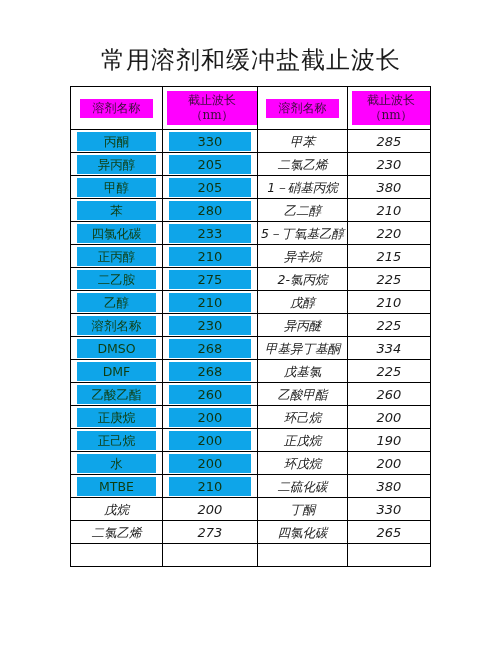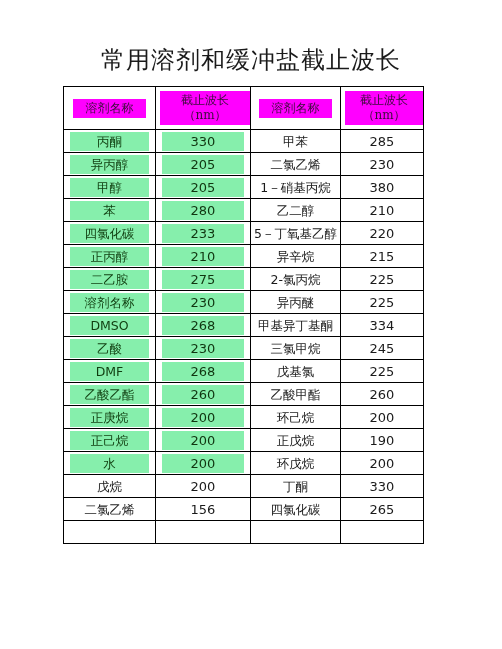--- a/index.html
+++ b/index.html
@@ -28,21 +28,21 @@
     text-align: center;
     font-family: "DejaVu Serif", "Liberation Serif", serif;
     font-size: 24px;
     line-height: 30px;
     color: #1a1a1a;
     letter-spacing: 1px;
     white-space: nowrap;
   }
   .table-wrap {
     position: absolute;
-    left: 63px;
+    left: 70px;
     top: 86px;
     width: 360px;
   }
   table.grid {
     border-collapse: collapse;
     width: 360px;
     table-layout: fixed;
   }
   table.grid td {
     border: 1px solid #000000;
@@ -81,30 +81,31 @@
   
   .cell {
     display: block;
     padding: 2px 1px;
     font-size: 12.5px;
     line-height: 15px;
     color: #1a1a1a;
     font-family: "DejaVu Sans", "Liberation Sans", sans-serif;
   }
   .cell.hi {
-    background: #86efac;
+    background: #0ea5e9;
     color: #0f3d0f;
     margin: 1px 6px;
   }
   .cell.hi.val {
     color: #103510;
     font-weight: normal;
   }
   .cell.plain {
     background: transparent;
+    font-style: italic;
   }
   td.tall { height: 36px; }
   td.empty { height: 24px; }
   .num {
     font-family: "DejaVu Sans", "Liberation Sans", sans-serif;
     font-size: 13px;
   }
 </style>
 </head>
 <body>
@@ -229,20 +230,34 @@
             </td>
             <td>
               <span class="cell plain">2-氯丙烷</span>
             </td>
             <td>
               <span class="cell plain num">225</span>
             </td>
           </tr>
           <tr>
             <td>
+              <span class="cell hi">乙醇</span>
+            </td>
+            <td>
+              <span class="cell hi val num">210</span>
+            </td>
+            <td>
+              <span class="cell plain">戊醇</span>
+            </td>
+            <td>
+              <span class="cell plain num">210</span>
+            </td>
+          </tr>
+          <tr>
+            <td>
               <span class="cell hi">溶剂名称</span>
             </td>
             <td>
               <span class="cell hi val num">230</span>
             </td>
             <td>
               <span class="cell plain">异丙醚</span>
             </td>
             <td>
               <span class="cell plain num">225</span>
@@ -257,34 +272,20 @@
             </td>
             <td>
               <span class="cell plain">甲基异丁基酮</span>
             </td>
             <td>
               <span class="cell plain num">334</span>
             </td>
           </tr>
           <tr>
             <td>
-              <span class="cell hi">乙酸</span>
-            </td>
-            <td>
-              <span class="cell hi val num">230</span>
-            </td>
-            <td>
-              <span class="cell plain">三氯甲烷</span>
-            </td>
-            <td>
-              <span class="cell plain num">245</span>
-            </td>
-          </tr>
-          <tr>
-            <td>
               <span class="cell hi">DMF</span>
             </td>
             <td>
               <span class="cell hi val num">268</span>
             </td>
             <td>
               <span class="cell plain">戊基氯</span>
             </td>
             <td>
               <span class="cell plain num">225</span>
@@ -341,38 +342,52 @@
             </td>
             <td>
               <span class="cell plain">环戊烷</span>
             </td>
             <td>
               <span class="cell plain num">200</span>
             </td>
           </tr>
           <tr>
             <td>
+              <span class="cell hi">MTBE</span>
+            </td>
+            <td>
+              <span class="cell hi val num">210</span>
+            </td>
+            <td>
+              <span class="cell plain">二硫化碳</span>
+            </td>
+            <td>
+              <span class="cell plain num">380</span>
+            </td>
+          </tr>
+          <tr>
+            <td>
               <span class="cell plain">戊烷</span>
             </td>
             <td>
               <span class="cell plain num">200</span>
             </td>
             <td>
               <span class="cell plain">丁酮</span>
             </td>
             <td>
               <span class="cell plain num">330</span>
             </td>
           </tr>
           <tr>
             <td>
               <span class="cell plain">二氯乙烯</span>
             </td>
             <td>
-              <span class="cell plain num">156</span>
+              <span class="cell plain num">273</span>
             </td>
             <td>
               <span class="cell plain">四氯化碳</span>
             </td>
             <td>
               <span class="cell plain num">265</span>
             </td>
           </tr>
           <tr>
             <td class="empty">

